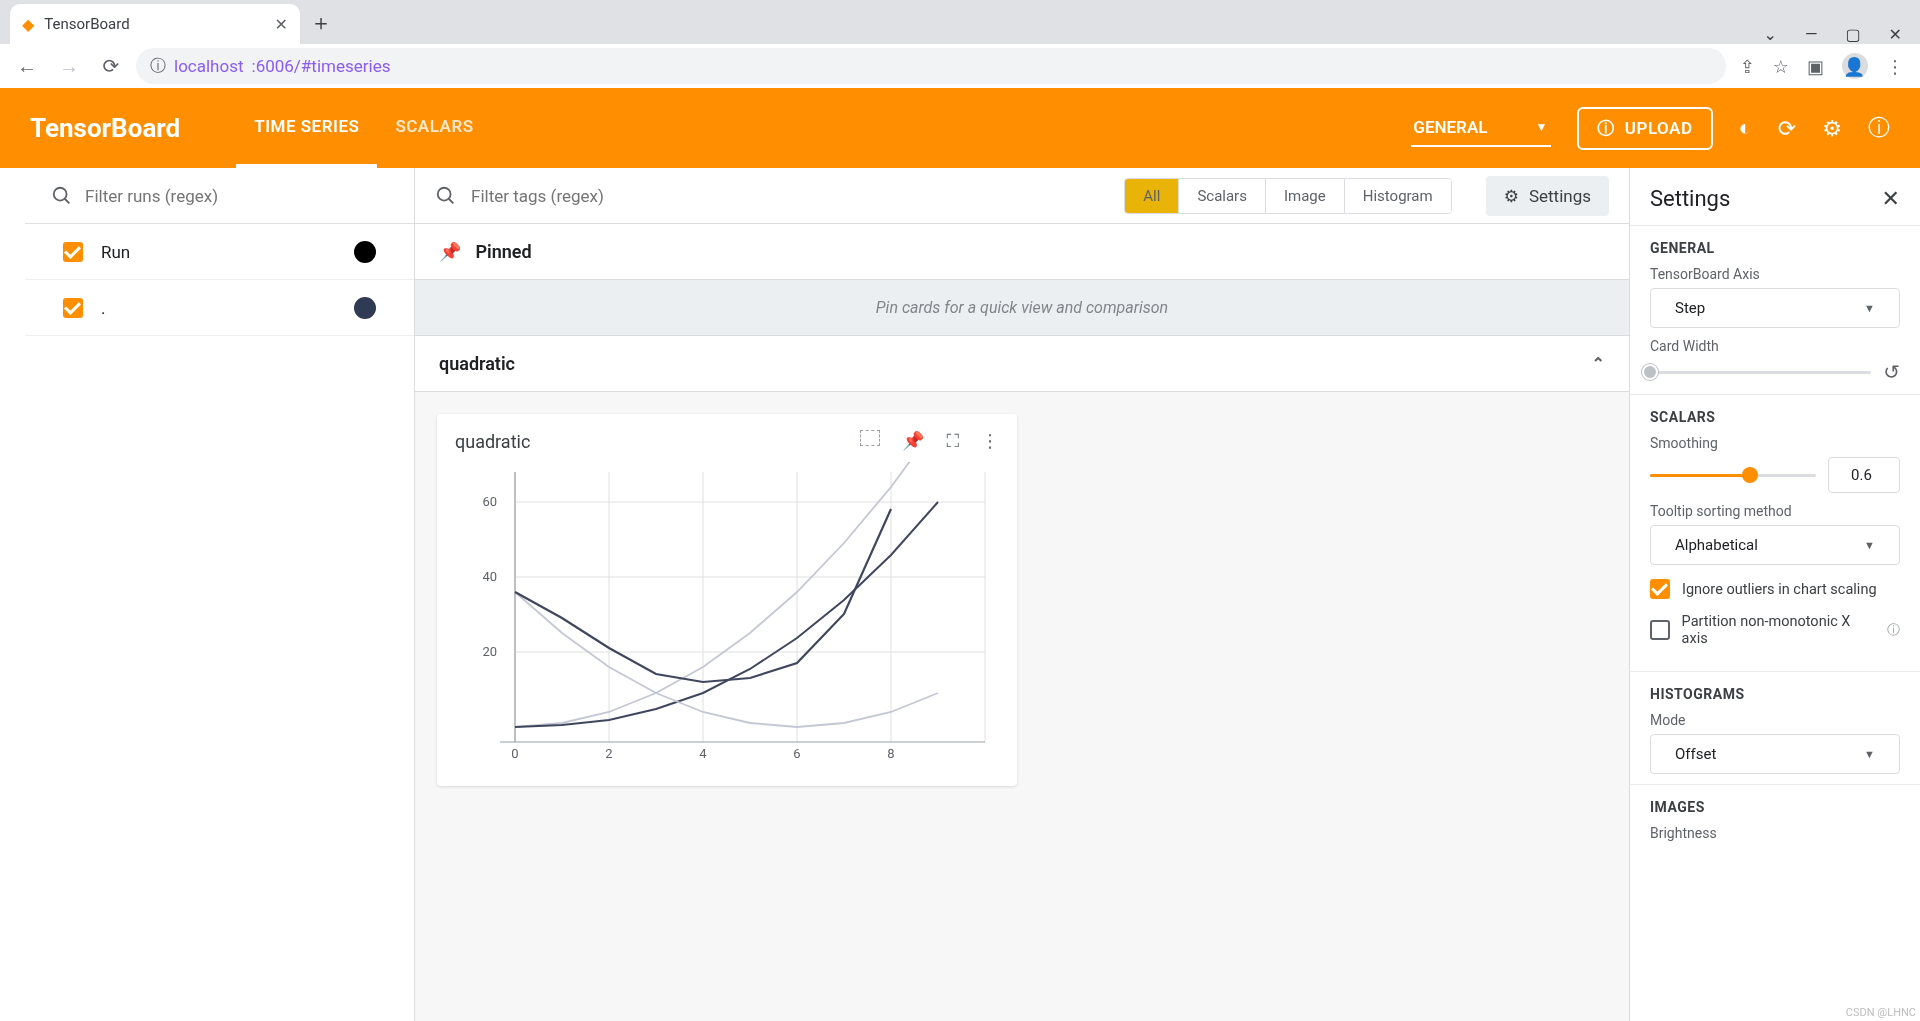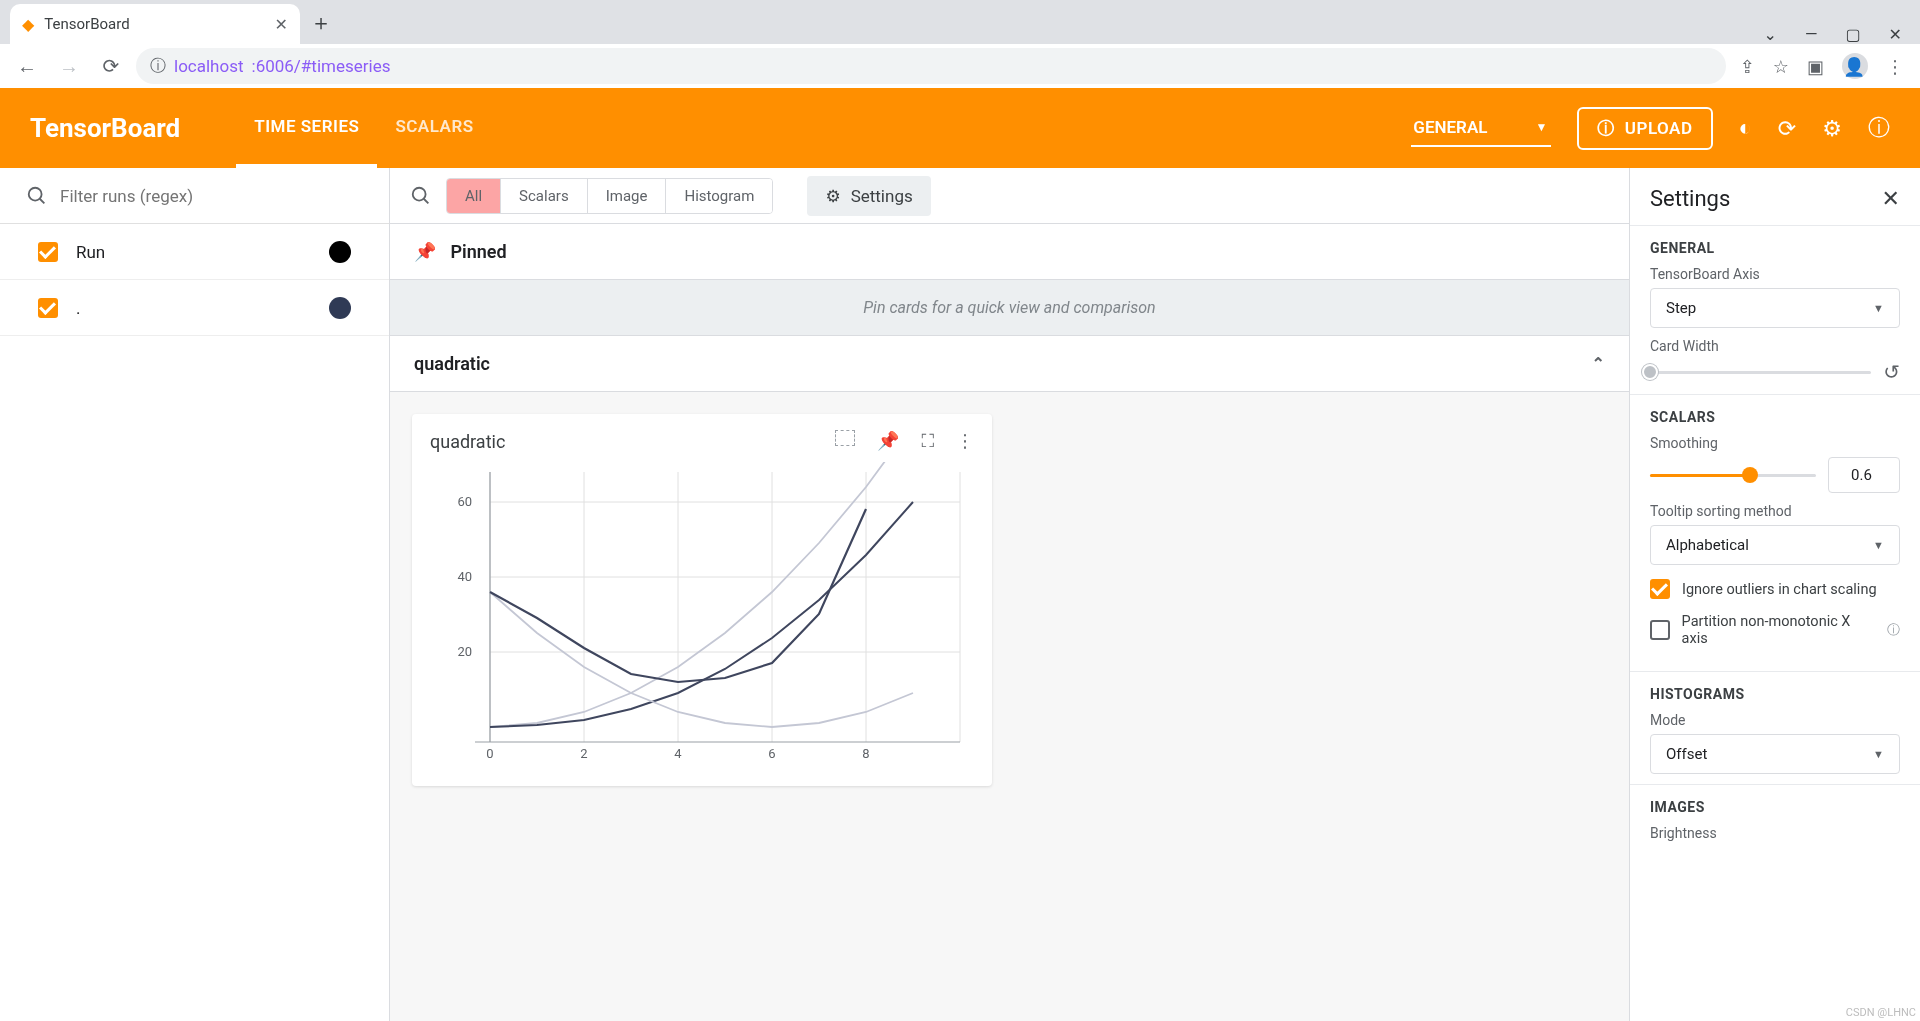--- a/index.html
+++ b/index.html
@@ -39,41 +39,41 @@
              border-bottom: 2px solid #fff; padding: 8px 4px 8px 2px; cursor: pointer; }
 .inactive .arr { font-size: 12px; }
 .upload-btn{ border: 2px solid #fff; border-radius: 6px; padding: 8px 18px; display: flex;
              align-items: center; gap: 10px; font-size: 17px; font-weight: 600; letter-spacing: .5px; cursor: pointer; }
 .hdr-ico   { font-size: 22px; cursor: pointer; }
 
 
 .app { display: flex; height: calc(1021px - 88px - 80px); }
 
 
-.sidebar-left { width: 390px; border-right: 1px solid #dadce0; background: #fff; display: flex; flex-direction: column; }
+.sidebar-left { width: 390px; border-right: 1px solid #dadce0; background: #fff; display: flex; flex-direction: column; margin-left: 25px; }
 .filter-row   { height: 56px; display: flex; align-items: center; padding: 0 26px; gap: 12px;
                 border-bottom: 1px solid #e0e0e0; }
 .filter-row input { border: none; outline: none; font-size: 17px; flex: 1; color: #5f6368; }
 .run-row { height: 56px; display: flex; align-items: center; padding: 0 38px; gap: 18px; font-size: 17px;
            border-bottom: 1px solid #eee; }
 .cbx { width: 20px; height: 20px; background: #ff8f00; border-radius: 3px; position: relative; cursor: pointer; }
 .cbx::after { content: ""; position: absolute; left: 5px; top: 1px; width: 6px; height: 12px;
               border: solid #fff; border-width: 0 3px 3px 0; transform: rotate(45deg); }
 .run-swatch { width: 22px; height: 22px; border-radius: 50%; margin-left: auto; }
 
 
 .main { flex: 1; background: #f7f7f7; display: flex; flex-direction: column; border-right: 1px solid #dadce0; }
 .main-top { height: 56px; background: #fff; border-bottom: 1px solid #dadce0;
             display: flex; align-items: center; padding: 0 20px; gap: 14px; }
 .main-top input { border: none; outline: none; font-size: 17px; flex: 1; }
 .chipbar { display: flex; border: 1px solid #dadce0; border-radius: 4px; overflow: hidden; height: 36px; }
 .chip    { padding: 0 18px; display: flex; align-items: center; font-size: 15px; color: #5f6368;
            border-right: 1px solid #dadce0; cursor: pointer; background: #fff; }
 .chip:last-child { border-right: none; }
-.chip.sel { background: #fca5a5; }
+.chip.sel { background: #eab308; }
 .settings-toggle { margin-left: 20px; height: 40px; padding: 0 18px; background: #eceff1;
                    border-radius: 4px; display: flex; align-items: center; gap: 10px; font-size: 17px;
                    color: #3c4043; cursor: pointer; }
 
 .section-head { height: 56px; background: #fff; border-bottom: 1px solid #dadce0;
                 display: flex; align-items: center; padding: 0 24px; gap: 14px; font-size: 18px; font-weight: 600; }
 .section-head .collapse { margin-left: auto; color: #5f6368; cursor: pointer; font-size: 16px;}
 .pinned-hint { height: 56px; display: flex; align-items: center; justify-content: center;
                font-style: italic; color: #80868b; background: #eceff1; border-bottom: 1px solid #dadce0; }
 
@@ -96,21 +96,21 @@
 
 .sidebar-right { width: 290px; background: #fff; overflow-y: auto; }
 .sett-head { display: flex; align-items: center; padding: 18px 20px 14px; }
 .sett-head h2 { font-size: 22px; font-weight: 400; }
 .sett-head .x { margin-left: auto; font-size: 22px; color: #3c4043; cursor: pointer; }
 .sett-sec { padding: 14px 20px 10px; border-top: 1px solid #e8eaed; }
 .sett-sec:first-of-type { border-top: none; }
 .sett-sec h3 { font-size: 14px; font-weight: 700; letter-spacing: .5px; color: #3c4043; margin-bottom: 10px; }
 .lbl { font-size: 14px; color: #5f6368; margin: 10px 0 6px; display: block; }
 .select { width: 100%; height: 40px; border: 1px solid #dadce0; border-radius: 4px;
-          display: flex; align-items: center; padding: 0 15px; font-size: 15px;
+          display: flex; align-items: center; padding: 0 24px; font-size: 15px;
           justify-content: space-between; cursor: pointer; }
 .select .arr { font-size: 11px; color: #5f6368; }
 .slider-row { display: flex; align-items: center; gap: 12px; }
 .slider { position: relative; flex: 1; height: 20px; }
 .slider .track { position:absolute; top: 9px; height: 3px; background: #dadce0; width: 100%; border-radius: 2px;}
 .slider .fill  { position:absolute; top: 9px; height: 3px; background: #ff8f00; border-radius: 2px; }
 .slider .thumb { position:absolute; top: 2px; width: 16px; height: 16px; border-radius: 50%;
                  background: #ff8f00; transform: translateX(-50%); cursor: pointer; }
 .slider.gray .fill { background: #dadce0; }
 .slider.gray .thumb{ background: #bdc1c6; border: 2px solid #fff; box-shadow: 0 0 0 1px #bdc1c6; }
@@ -204,20 +204,21 @@
       <span class="run-swatch" style="background:#2f3a55"></span>
     </div>
   </div>
 
   <div class="main">
     <div class="main-top">
       <svg class="searchico" viewBox="0 0 24 24">
           <circle cx="10" cy="10" r="7"></circle>
           <line x1="20" y1="20" x2="15" y2="15"></line>
         </svg>
+      <input placeholder="Filter tags (regex)" style="">
       <div class="chipbar">
         <div class="chip sel">All</div>
         <div class="chip">Scalars</div>
         <div class="chip">Image</div>
         <div class="chip">Histogram</div>
       </div>
       <div class="settings-toggle">
         <span>⚙</span>
         <span>Settings</span>
       </div>

